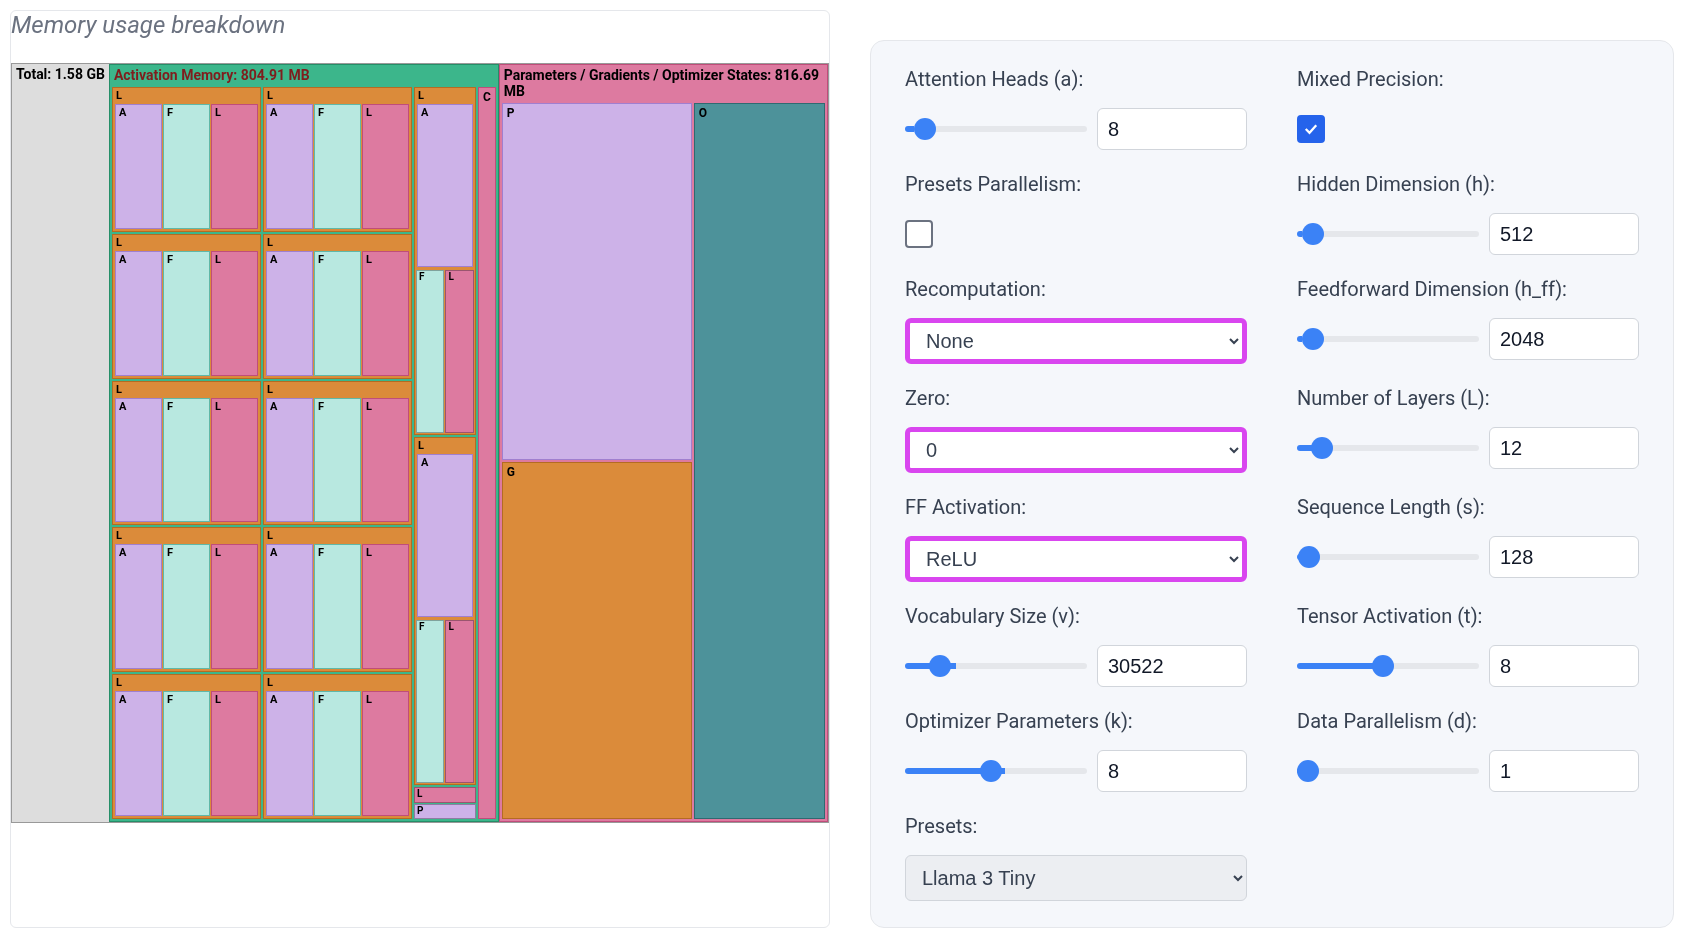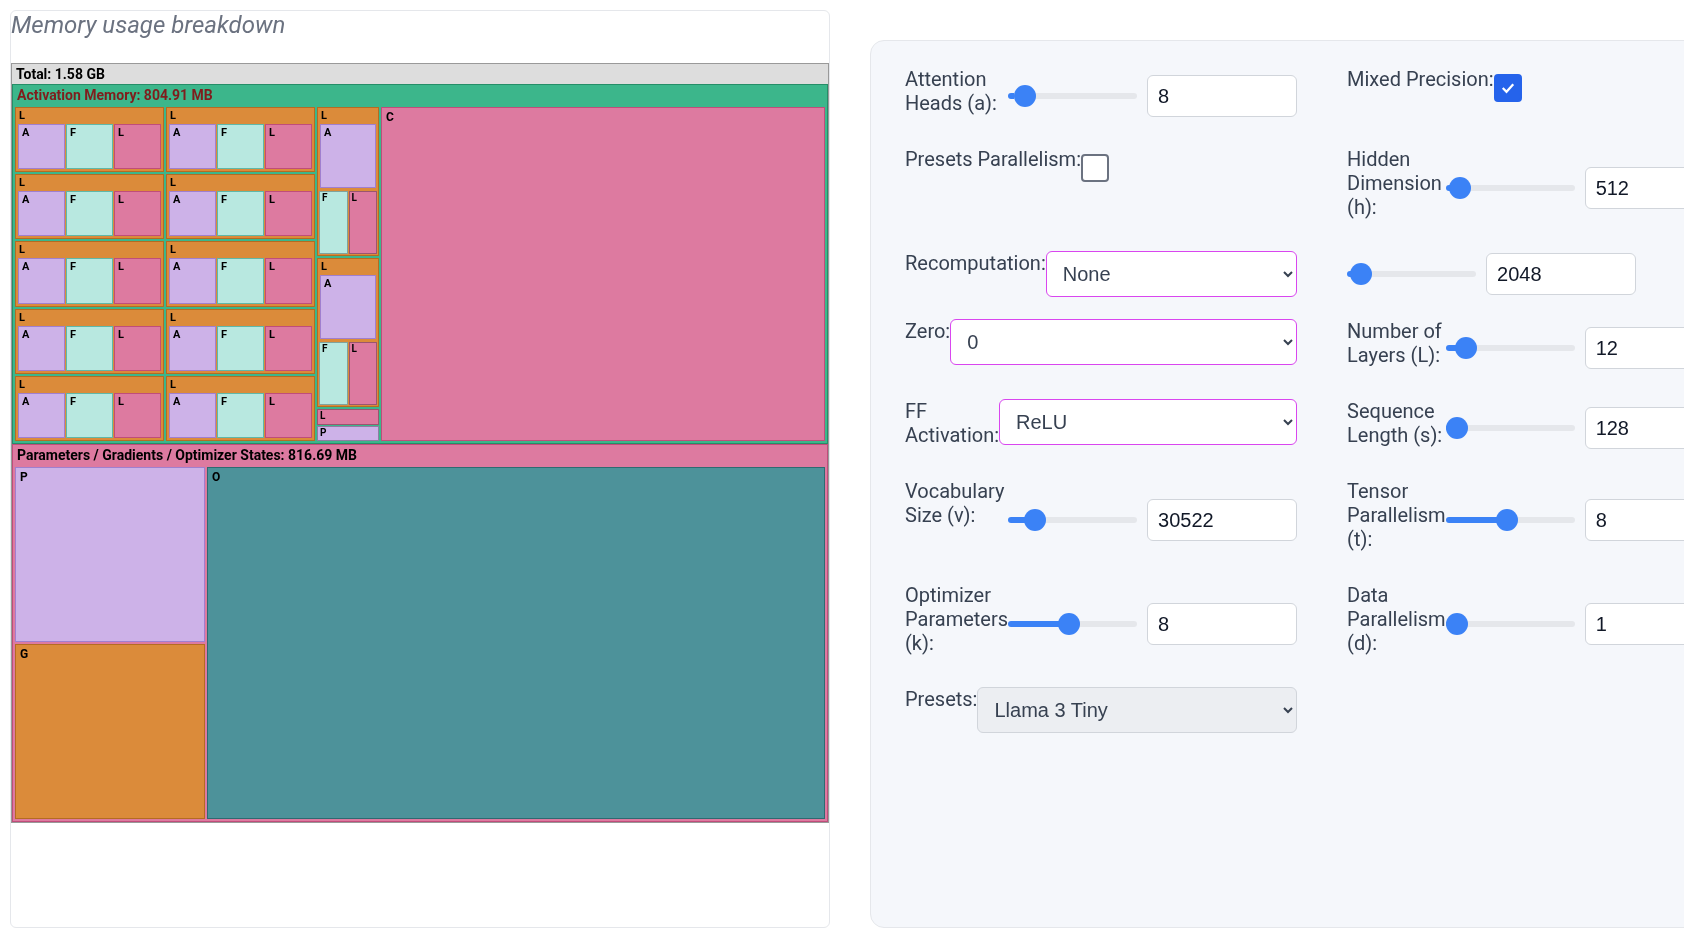--- a/index.html
+++ b/index.html
@@ -24,21 +24,21 @@
     font-size: 24px;
     color: #6b7280;
     margin-bottom: 24px;
   }
   .treemap {
     border: 1px solid #999;
     background: #ddd;
     position: relative;
     height: 760px;
     display: flex;
-    flex-direction: column;
+    flex-direction: row;
   }
   .tm-label {
     font-size: 14px;
     font-weight: 700;
     padding: 2px 4px;
   }
   .tm-total { background: #ddd; height: 20px; }
   .tm-act { background: #3cb68b; border: 1px solid #258e68; flex: 0 0 360px; display:flex; flex-direction:column;}
   .tm-act > .tm-label { color:#7f1d1d; }
   .tm-act-body { flex:1; display:flex; gap:2px; padding:2px 2px 2px 2px; }
@@ -107,36 +107,36 @@
     background:#3b82f6; cursor:pointer;
   }
   input[type=range]::-moz-range-thumb{
     width:22px; height:22px; border-radius:50%; background:#3b82f6; border:none; cursor:pointer;
   }
   .numbox {
     width:150px; height:42px; border:1px solid #d1d5db; border-radius:6px;
     background:#fff; font-size:20px; padding:4px 10px; color:#111827;
   }
   .full-select {
-    width:100%; height:46px; border:1px solid #d946ef; border-radius:6px;
+    width:100%; height:46px; border:5px solid #d946ef; border-radius:6px;
     background:#fff; font-size:20px; padding:4px 12px; color:#374151;
   }
   .preset-select {
     width:100%; height:46px; border:1px solid #d1d5db; border-radius:6px;
     background:#eceef2; font-size:20px; padding:4px 12px; color:#374151;
   }
   .checkbox-wrap { display:flex; align-items:center; height:42px;}
   .cb {
     width:28px; height:28px; background:#fff; border:2px solid #6b7280; border-radius:4px;
     display:flex; align-items:center; justify-content:center; cursor:pointer;
   }
   .cb.checked { background:#2563eb; border-color:#2563eb;}
   .cb.checked svg { display:block; stroke:#fff; stroke-width:3;}
   .cb svg { display:none; width:18px; height:18px;}
-  .cell { display:flex; }
+  .cell { display:flex; flex-direction:column;gap:7px;}
 </style>
 </head>
 <body>
 
 <div class="left">
   <div class="left-title">Memory usage breakdown</div>
 
   <div class="treemap">
     <div class="tm-label tm-total">Total: 1.58 GB</div>
 
@@ -319,20 +319,21 @@
     </div>
 
     <div class="cell">
       <label class="field-label">Recomputation:</label>
       <select class="full-select">
         <option>None</option>
       </select>
     </div>
 
     <div class="cell">
+      <label class="field-label">Feedforward Dimension (h_ff):</label>
       <div class="slider-row">
         <input type="range" min="1" max="65536" value="2048" style="background: linear-gradient(to right, rgb(59, 130, 246) 0%, rgb(59, 130, 246) 3%, rgb(229, 231, 235) 3%);">
         <input class="numbox" value="2048" style="">
       </div>
     </div>
 
     <div class="cell">
       <label class="field-label">Zero:</label>
       <select class="full-select">
         <option>0</option>
@@ -364,21 +365,21 @@
 
     <div class="cell">
       <label class="field-label">Vocabulary Size (v):</label>
       <div class="slider-row">
         <input type="range" min="1000" max="200000" value="30522" style="background: linear-gradient(to right, rgb(59, 130, 246) 0%, rgb(59, 130, 246) 28%, rgb(229, 231, 235) 28%);">
         <input class="numbox" value="30522" style="">
       </div>
     </div>
 
     <div class="cell">
-      <label class="field-label">Tensor Parallelism (t):</label>
+      <label class="field-label">Tensor Activation (t):</label>
       <div class="slider-row">
         <input type="range" min="1" max="16" value="8" style="background: linear-gradient(to right, rgb(59, 130, 246) 0%, rgb(59, 130, 246) 47%, rgb(229, 231, 235) 47%);">
         <input class="numbox" value="8" style="">
       </div>
     </div>
 
     <div class="cell">
       <label class="field-label">Optimizer Parameters (k):</label>
       <div class="slider-row">
         <input type="range" min="1" max="16" value="8" style="background: linear-gradient(to right, rgb(59, 130, 246) 0%, rgb(59, 130, 246) 55%, rgb(229, 231, 235) 55%);">

